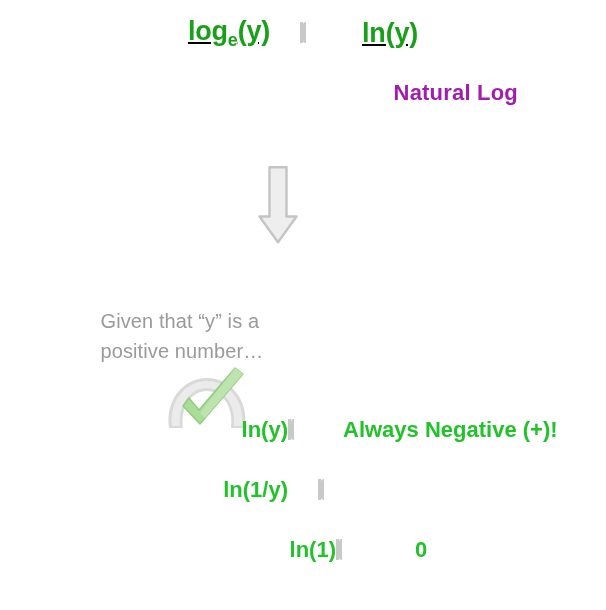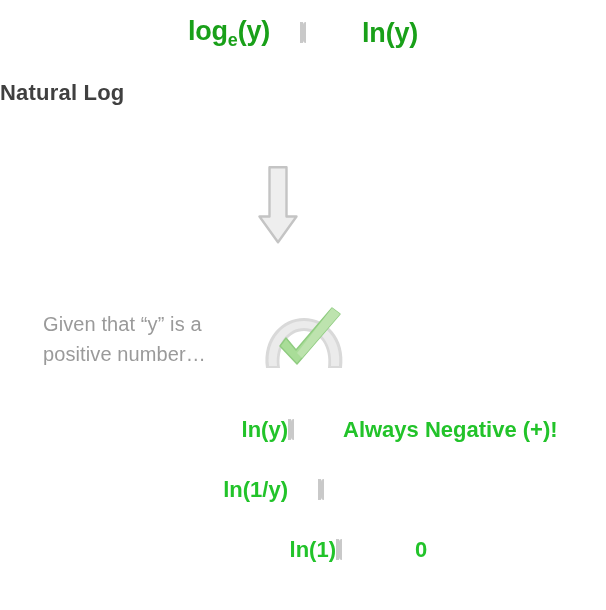--- a/index.html
+++ b/index.html
@@ -43,20 +43,21 @@
 
   
   .top-row {
     position: absolute;
     left: 0;
     top: 16px;
     width: 606px;
     display: flex;
     align-items: center;
     justify-content: center;
+    text-decoration: underline;
   }
   .top-row .term {
     color: #19a019;
     font-size: 27px;
     font-weight: bold;
     letter-spacing: -0.2px;
     white-space: nowrap;
   }
   .top-row .term .sub {
     font-size: 18px;
@@ -64,22 +65,22 @@
   }
   .top-row .gap-left  { width: 30px; }
   .top-row .gap-right { width: 32px; }
 
   
   .heading {
     position: absolute;
     left: 0;
     top: 80px;
     width: 518px;
-    text-align: left;
-    color: #404040;
+    text-align: right;
+    color: #a21caf;
     font-size: 22px;
     font-weight: bold;
     letter-spacing: 0.2px;
   }
 
   
   .arrow-wrap {
     position: absolute;
     left: 258px;
     top: 166px;
@@ -88,20 +89,21 @@
   }
 
   
   .given-block {
     position: absolute;
     left: 43px;
     top: 306px;
     width: 320px;
     display: flex;
     align-items: center;
+    flex-direction: column;
   }
   .given-text {
     color: #9a9a9a;
     font-size: 20px;
     line-height: 30px;
     width: 205px;
     letter-spacing: 0.1px;
   }
   .check-wrap {
     width: 96px;

